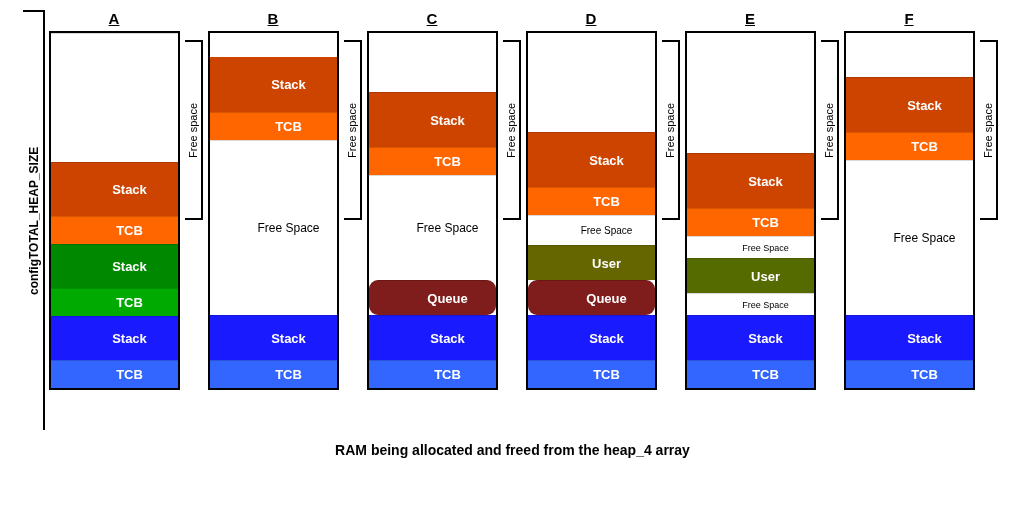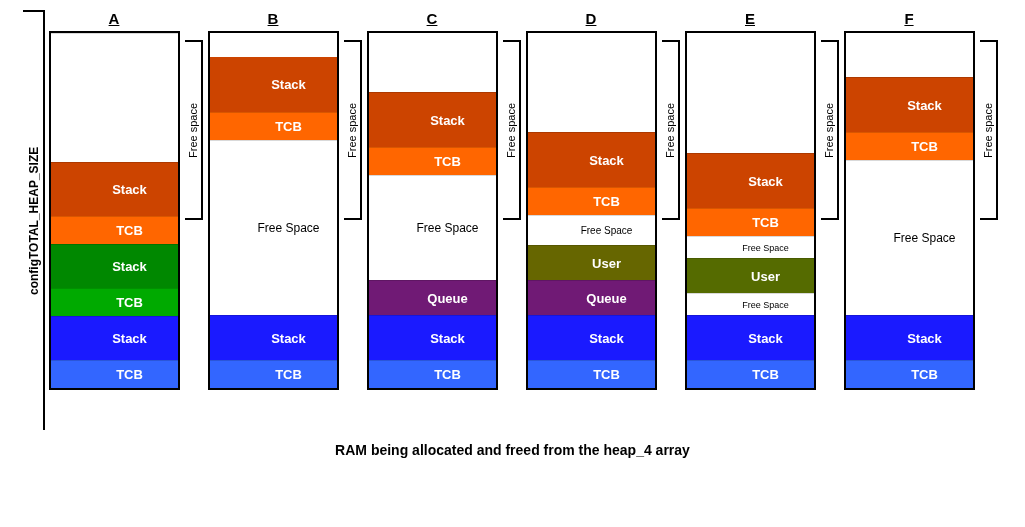--- a/index.html
+++ b/index.html
@@ -108,21 +108,21 @@
       border-top: 1px solid rgba(0,0,0,0.15);
       padding-left: 31px;
     }
     .seg-stack-blue { background: #1a1aff; }
     .seg-tcb-blue { background: #3366ff; color: #fff; }
     .seg-stack-orange { background: #cc4400; }
     .seg-tcb-orange { background: #ff6600; }
     .seg-stack-green { background: #008800; }
     .seg-tcb-green { background: #00aa00; }
     .seg-free { background: #fff; color: #000; font-weight: normal; font-size: 12px; }
-    .seg-queue { background: #701a75; }
+    .seg-queue { background: #7f1d1d; border-radius: 9px; }
     .seg-user-olive { background: #666600; }
     .seg-user-darkolive { background: #556b00; }
     .caption {
       font-size: 14px;
       font-weight: bold;
       text-align: center;
       margin-top: 12px;
     }
   </style>
 </head>

